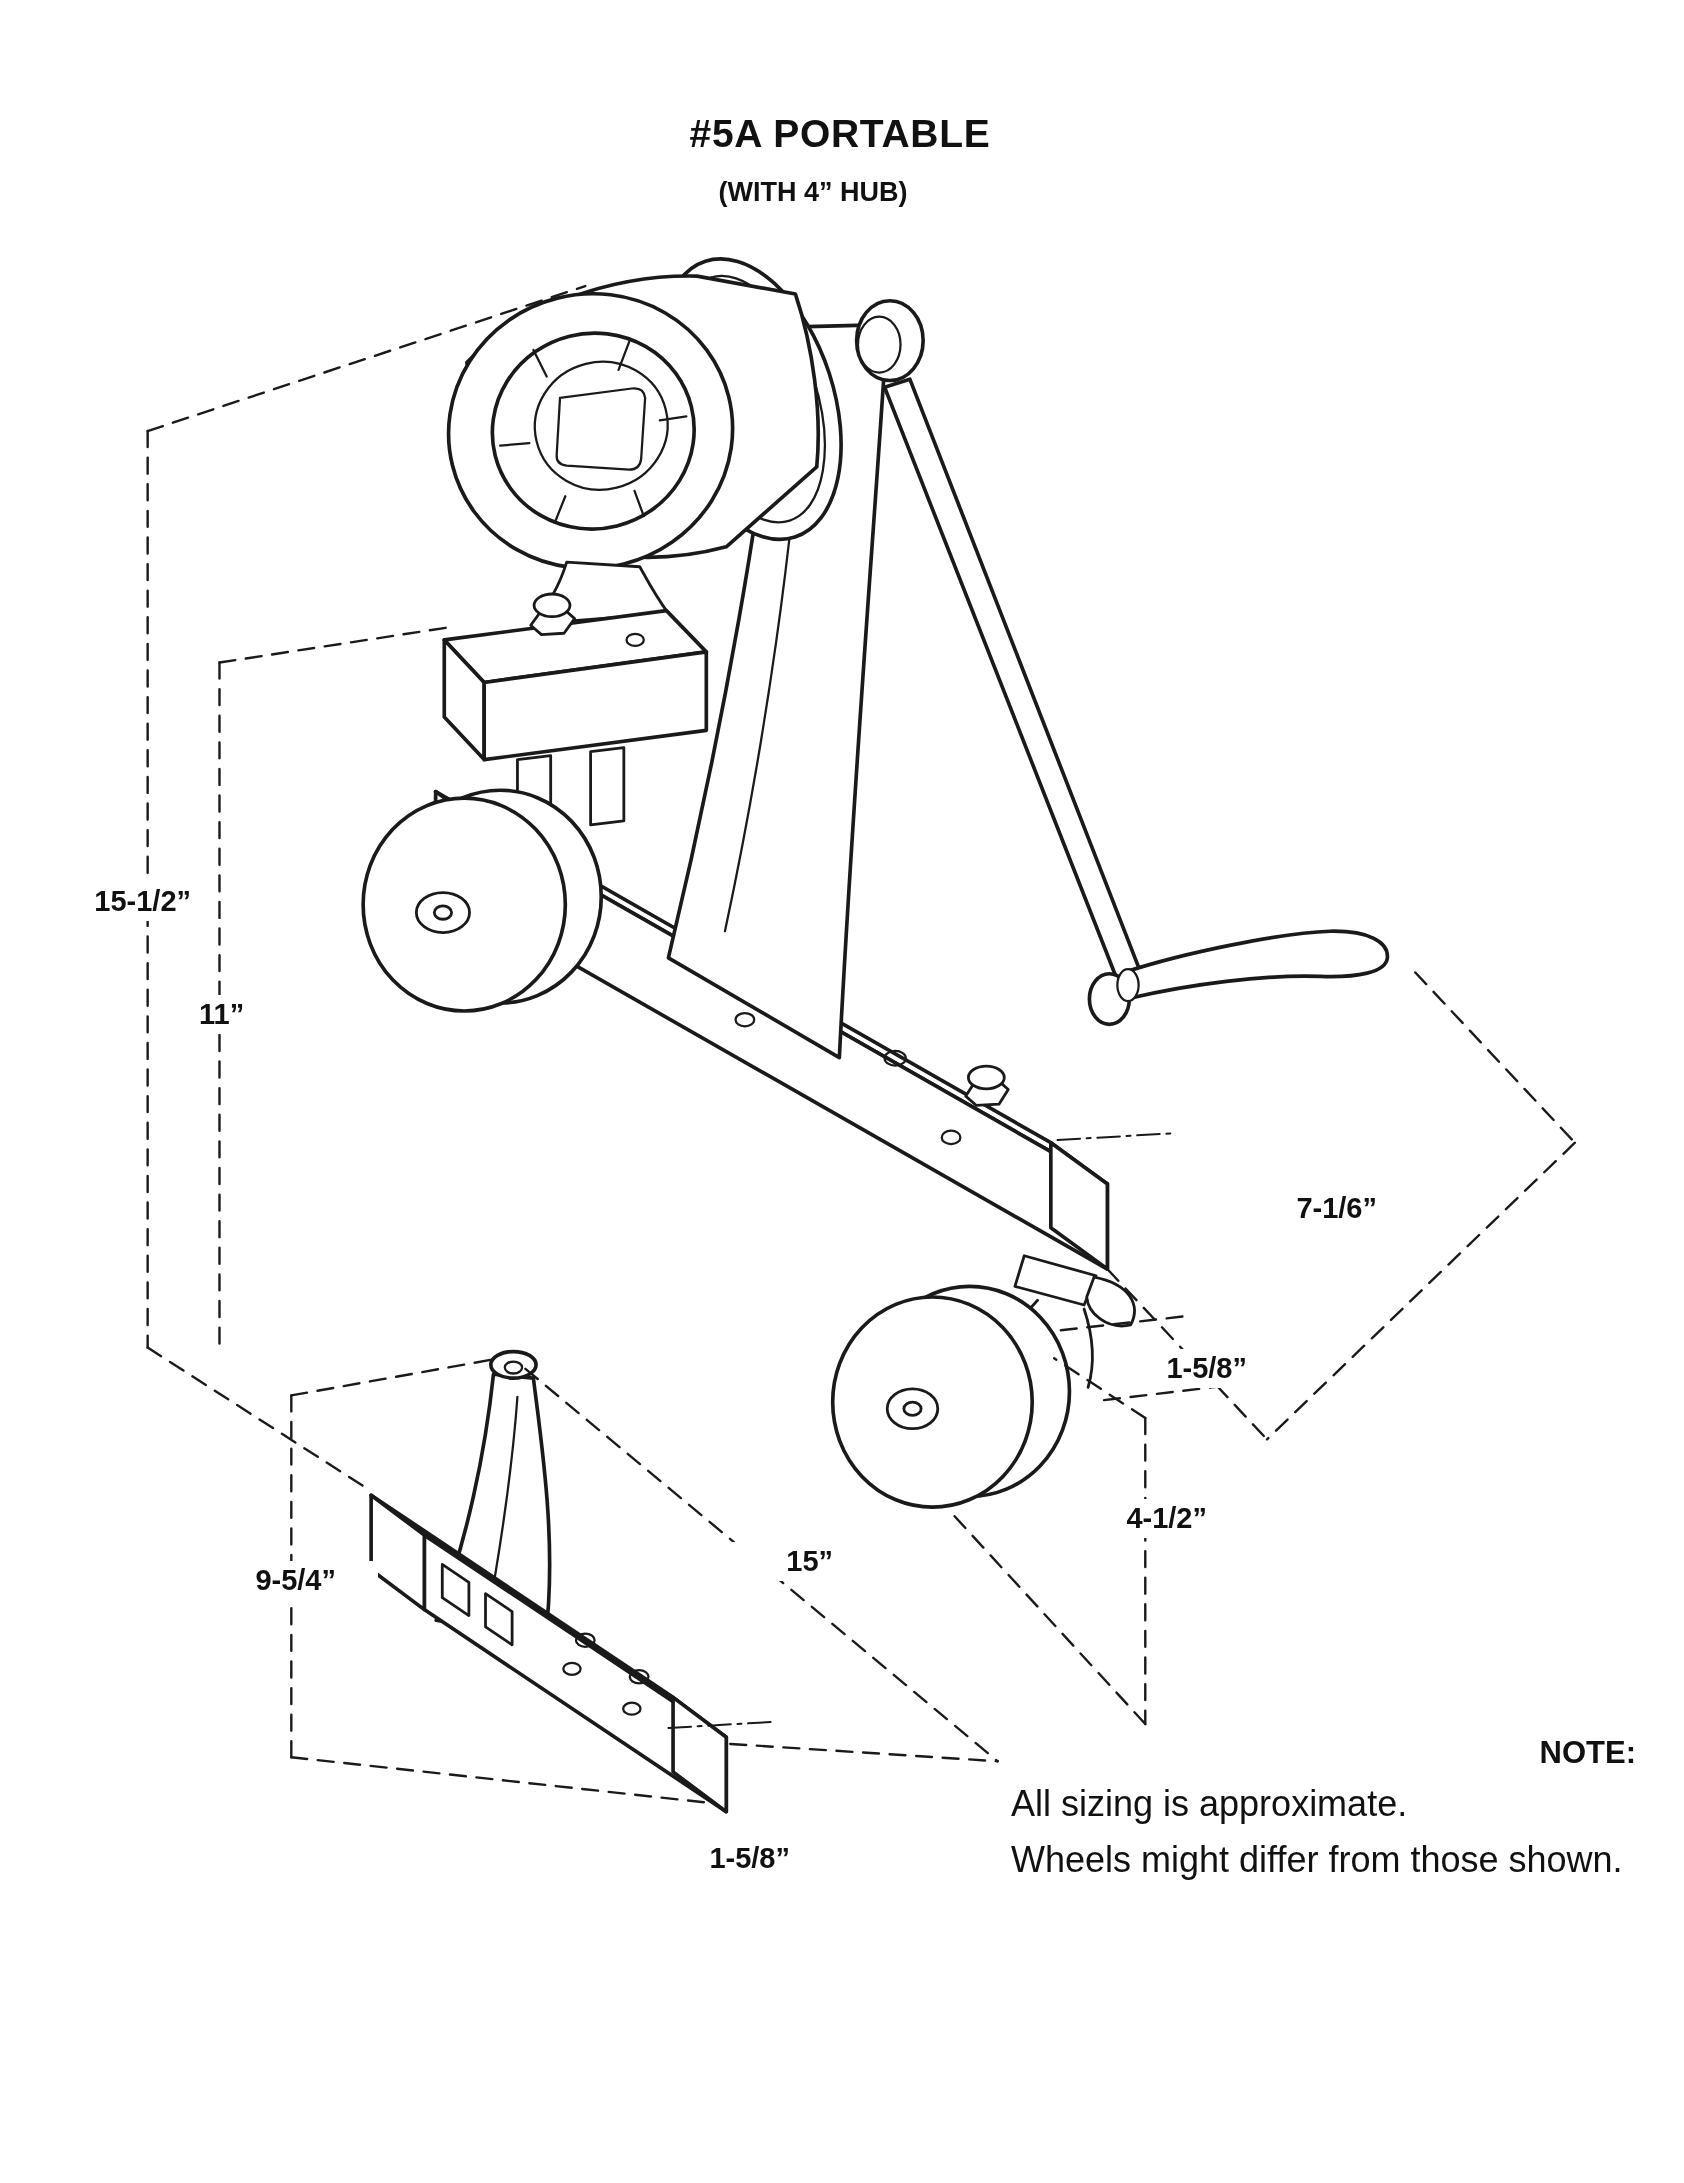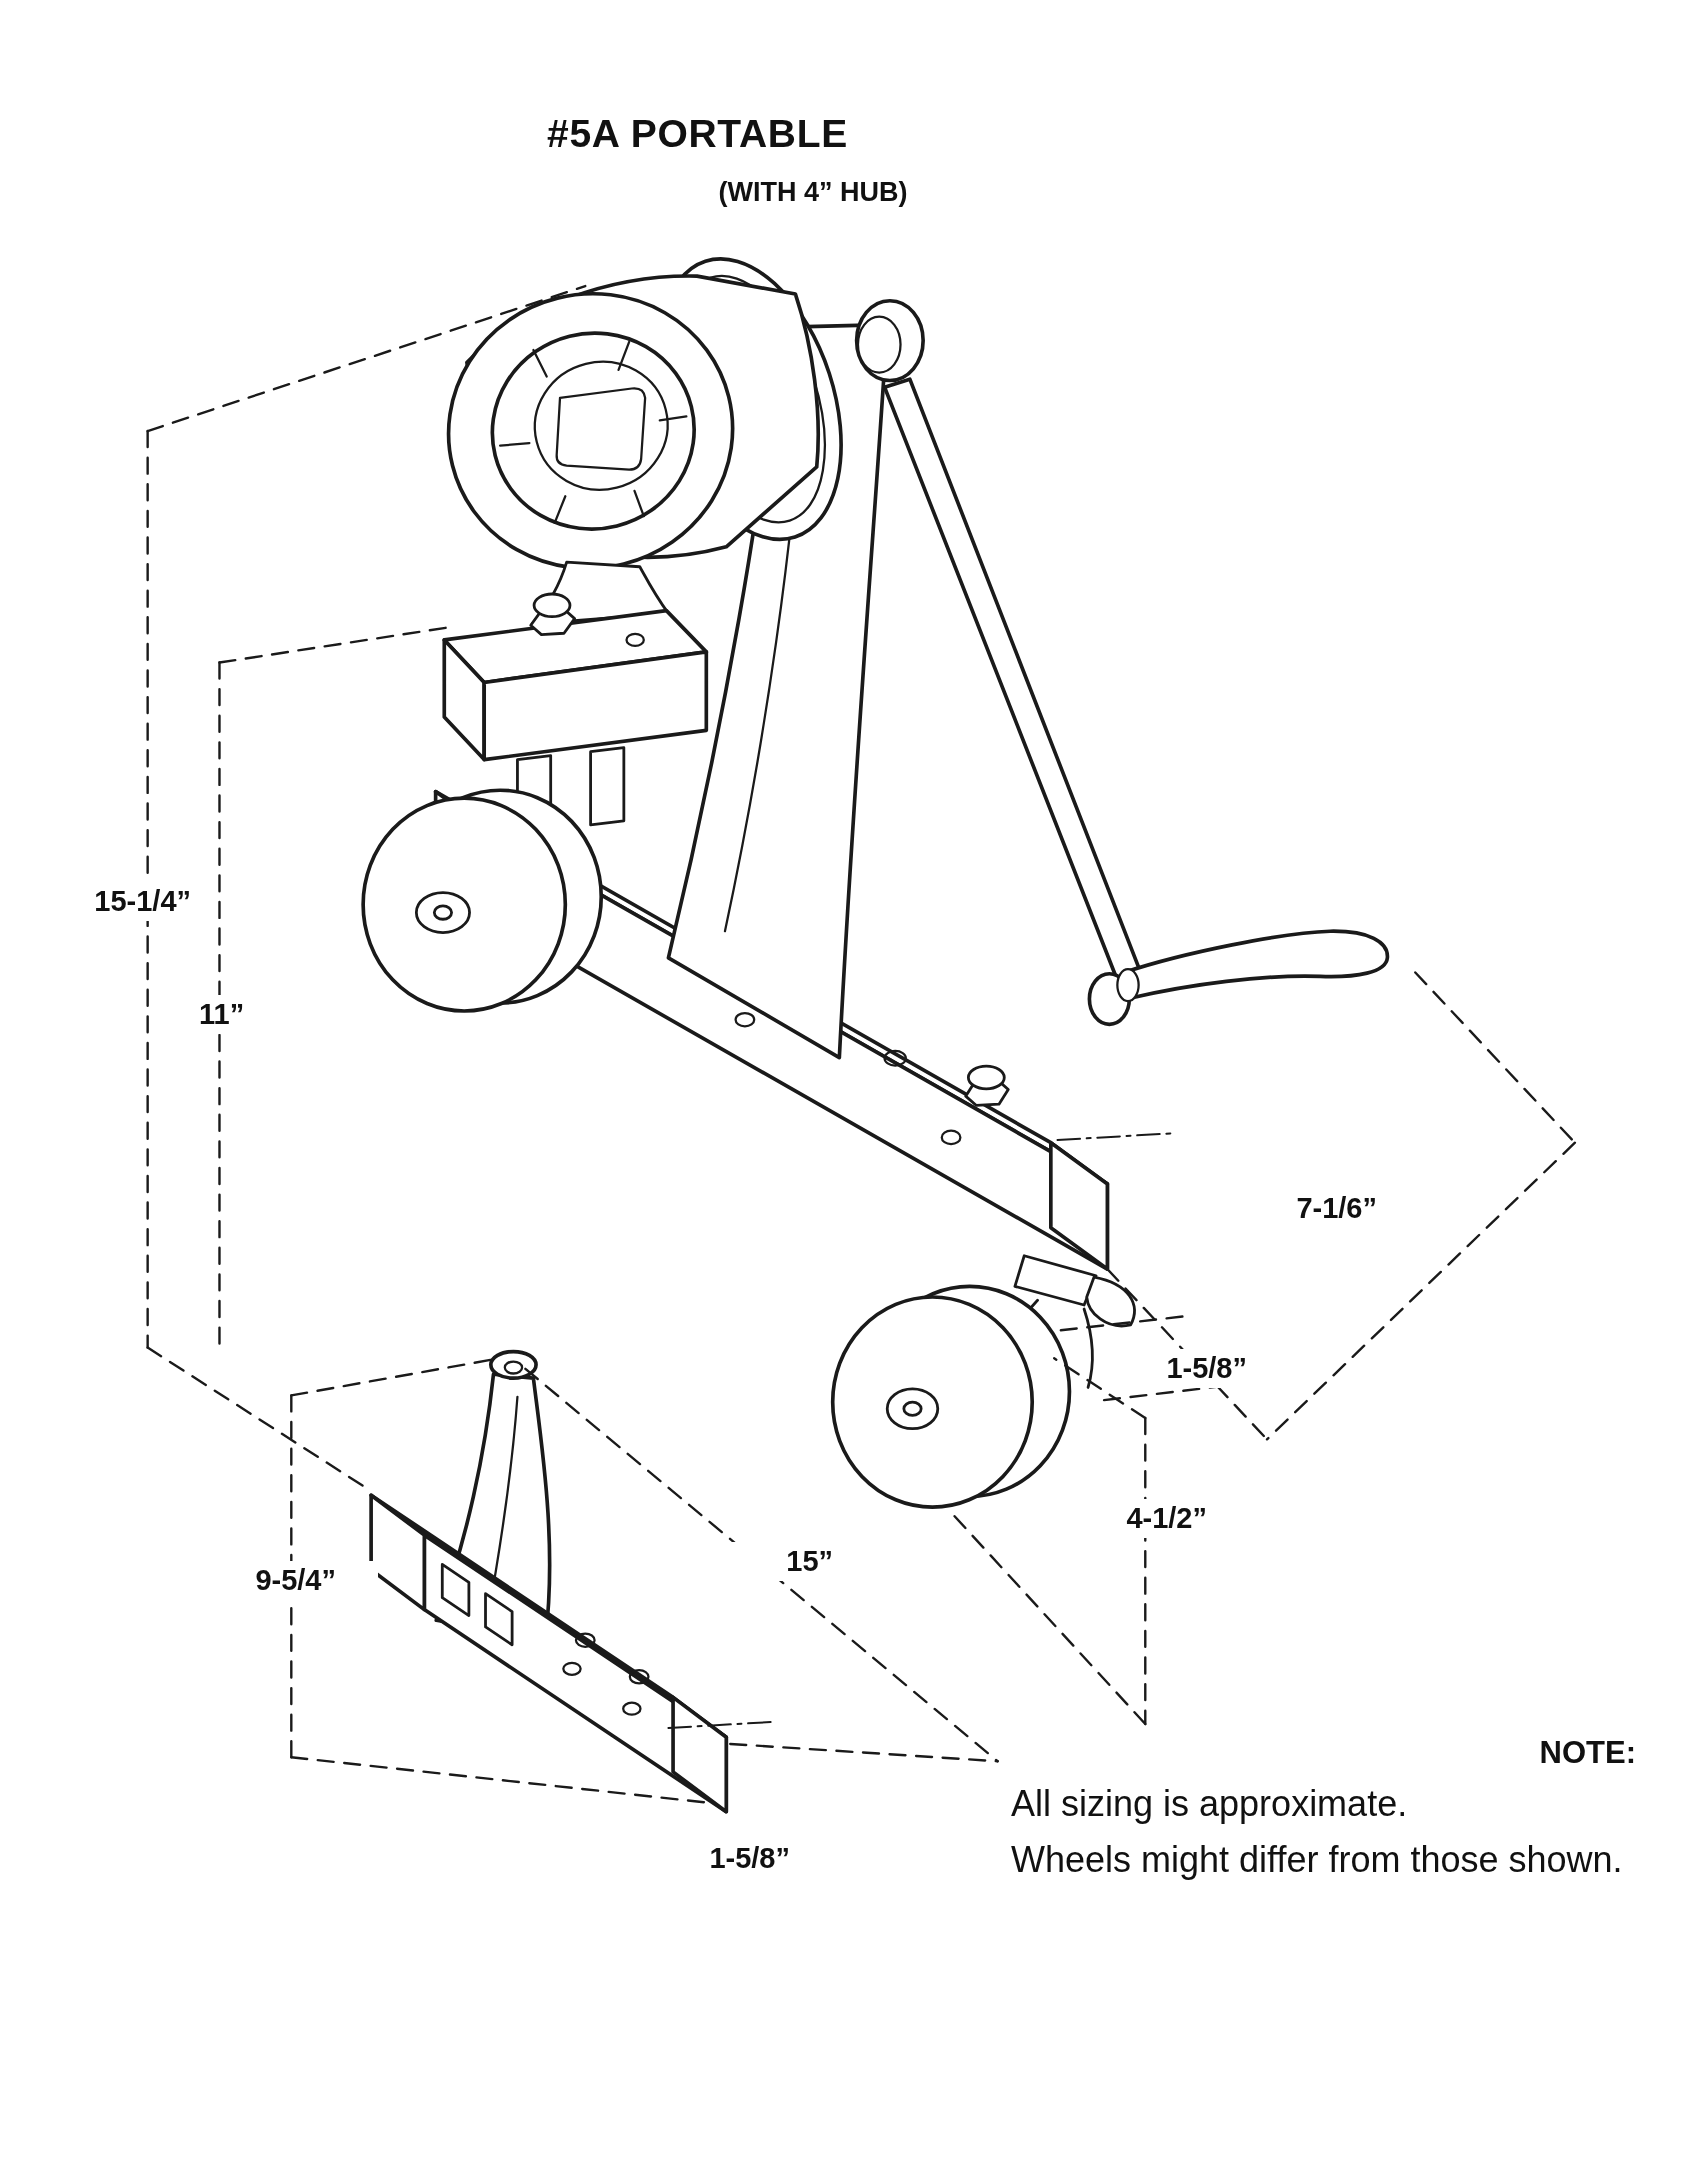--- a/index.html
+++ b/index.html
@@ -7,21 +7,21 @@
   .page{position:absolute;inset:0;background:#fff;}
   svg{position:absolute;left:0;top:0;}
   svg *{stroke:#1a1a1a;fill:none;stroke-linecap:round;stroke-linejoin:round;}
   .fw{fill:#ffffff;}
   .s5{stroke-width:5.5;}
   .s4{stroke-width:4.2;}
   .s3{stroke-width:3.4;}
   .dash{stroke-width:3.6;stroke-dasharray:24 16;}
   .dd{stroke-width:3;stroke-dasharray:34 10 6 10;}
   .lbl{position:absolute;text-align:center;font-size:29px;font-weight:700;background:#fff;line-height:1.25;padding:1.3px 2.7px;}
-  .title{position:absolute;left:547px;top:112px;width:532px;font-size:39px;font-weight:700;letter-spacing:0.7px;}
+  .title{position:absolute;left:574px;top:112px;width:532px;text-align:center;font-size:39px;font-weight:700;letter-spacing:0.7px;}
   .subtitle{position:absolute;left:547px;top:177px;width:532px;text-align:center;font-size:27px;font-weight:700;}
   .note{position:absolute;left:1011px;top:1735px;width:625px;}
   .note .nh{font-size:31px;font-weight:700;margin-bottom:5.3px;text-align:right;}
   .note .nl{font-size:36px;font-weight:400;line-height:1.55;}
 </style>
 </head>
 <body>
 
 <div class="page">
 
@@ -158,21 +158,21 @@
       <line class="dash" x1="1722" y1="2132" x2="1585" y2="2042"></line>
       <line class="dash" x1="1722" y1="2592" x2="1432" y2="2276"></line>
       <line class="dash" x1="438" y1="2098" x2="438" y2="2642"></line>
       <line class="dash" x1="438" y1="2098" x2="752" y2="2042"></line>
       <line class="dash" x1="438" y1="2642" x2="1062" y2="2710"></line>
       <line class="dash" x1="790" y1="2058" x2="1500" y2="2648"></line>
       <line class="dash" x1="1098" y1="2622" x2="1500" y2="2648"></line>
     </g>
   </svg>
 
-  <div class="lbl" style="left:80px;top:882px;width:120px;">15-1/4”</div>
+  <div class="lbl" style="left:80px;top:882px;width:120px;">15-1/2”</div>
   <div class="lbl" style="left:166px;top:995px;width:106px;">11”</div>
   <div class="lbl" style="left:1254px;top:1189px;width:160px;">7-1/6”</div>
   <div class="lbl" style="left:1124px;top:1349px;width:160px;">1-5/8”</div>
   <div class="lbl" style="left:1084px;top:1499px;width:160px;">4-1/2”</div>
   <div class="lbl" style="left:213px;top:1561px;width:160px;">9-5/4”</div>
   <div class="lbl" style="left:727px;top:1542px;width:160px;">15”</div>
   <div class="lbl" style="left:667px;top:1839px;width:160px;">1-5/8”</div>
 
   <div class="note">
     <div class="nh">NOTE:</div>

